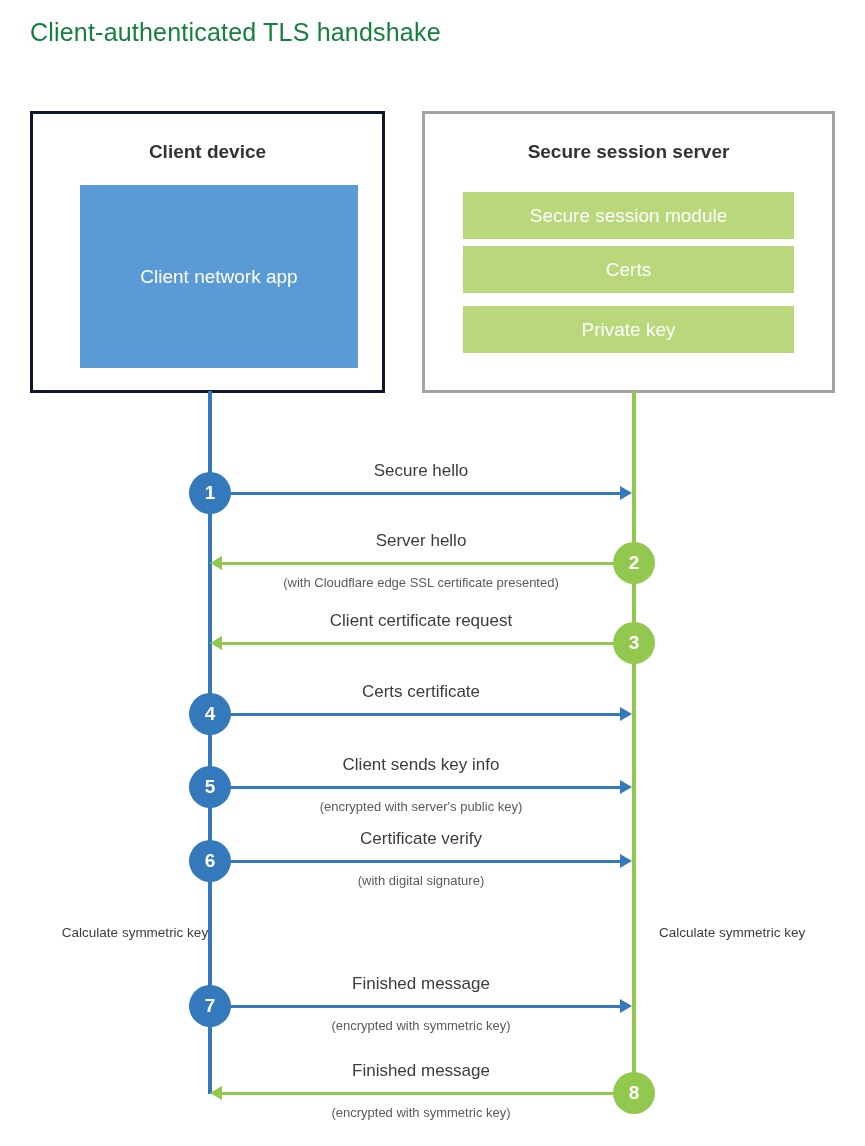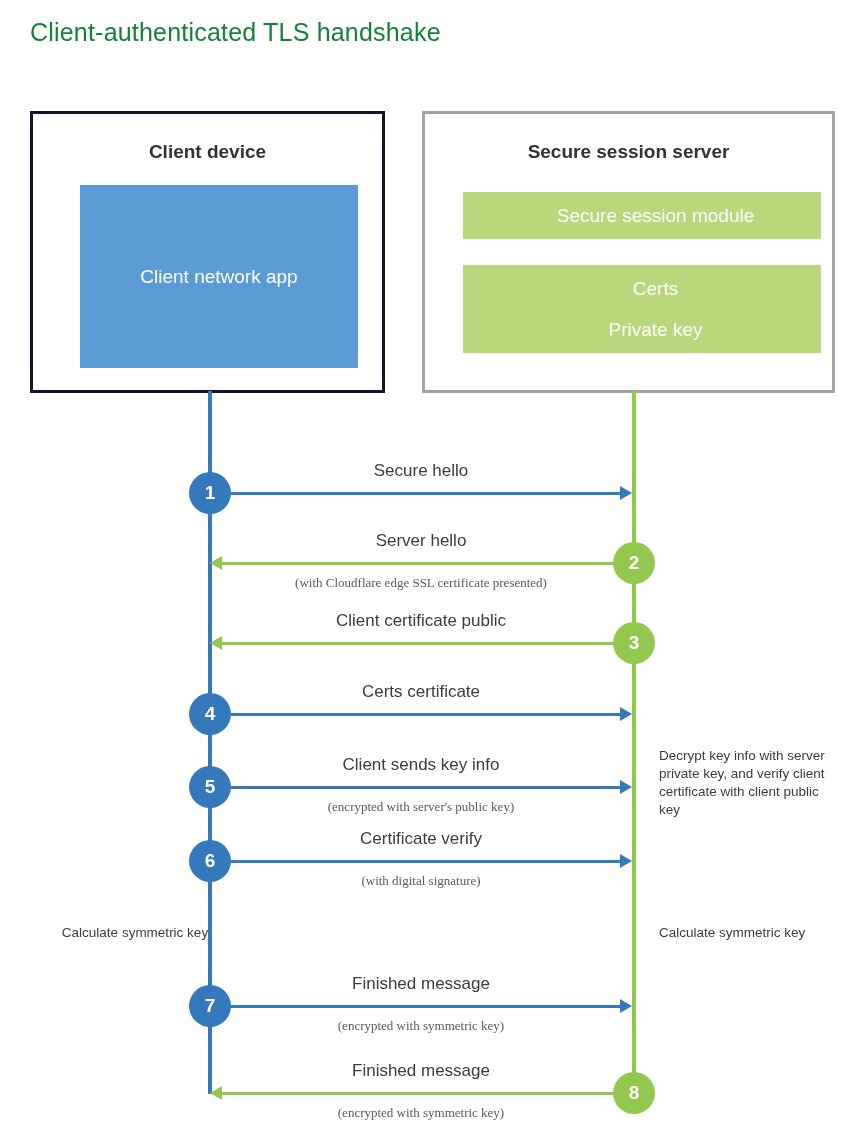--- a/index.html
+++ b/index.html
@@ -86,24 +86,23 @@
     left: 38px;
     width: 331px;
     height: 47px;
     background: #b9d87c;
     color: #ffffff;
     font-size: 19px;
     display: flex;
     align-items: center;
     justify-content: center;
     text-align: center;
-    padding-left: 27px;
   }
   #server-bar-0 { top: 78px; }
-  #server-bar-1 { top: 151px; }
+  #server-bar-1 { top: 132px; }
   #server-bar-2 { top: 192px; }
 
   
   .lifeline {
     position: absolute;
     width: 4px;
   }
   #client-lifeline {
     left: 208px;
     top: 391px;
@@ -173,21 +172,20 @@
   }
   .step-sublabel {
     position: absolute;
     left: 210px;
     width: 422px;
     text-align: center;
     font-size: 13px;
     color: #5a5a5a;
     top: 12px;
     white-space: nowrap;
-    font-family: Liberation Serif, serif;
   }
 
   
   .side-note {
     position: absolute;
     font-size: 13.5px;
     line-height: 18px;
     color: #3c3c3c;
   }
   #note-server-decrypt {
@@ -240,21 +238,21 @@
 
   <div class="step" style="top:563px">
     <div class="step-label">Server hello</div>
     <div class="arrow-line green-stroke" style="left:222px;width:410px"></div>
     <div class="arrow-head left green-head" style="left:210px"></div>
     <div class="step-circle green">2</div>
     <div class="step-sublabel">(with Cloudflare edge SSL certificate presented)</div>
   </div>
 
   <div class="step" style="top:643px">
-    <div class="step-label">Client certificate public</div>
+    <div class="step-label">Client certificate request</div>
     <div class="arrow-line green-stroke" style="left:222px;width:410px"></div>
     <div class="arrow-head left green-head" style="left:210px"></div>
     <div class="step-circle green">3</div>
   </div>
 
   <div class="step" style="top:714px">
     <div class="step-label">Certs certificate</div>
     <div class="arrow-line blue-stroke" style="left:210px;width:410px"></div>
     <div class="arrow-head right blue-head" style="left:620px"></div>
     <div class="step-circle blue">4</div>
@@ -285,17 +283,16 @@
   </div>
 
   <div class="step" style="top:1093px">
     <div class="step-label">Finished message</div>
     <div class="arrow-line green-stroke" style="left:222px;width:410px"></div>
     <div class="arrow-head left green-head" style="left:210px"></div>
     <div class="step-circle green">8</div>
     <div class="step-sublabel">(encrypted with symmetric key)</div>
   </div>
 
-  <div class="side-note" id="note-server-decrypt">Decrypt key info with server private key, and verify client certificate with client public key</div>
   <div class="side-note" id="note-client-symkey">Calculate symmetric key</div>
   <div class="side-note" id="note-server-symkey">Calculate symmetric key</div>
 
 </div>
 
 </body></html>

